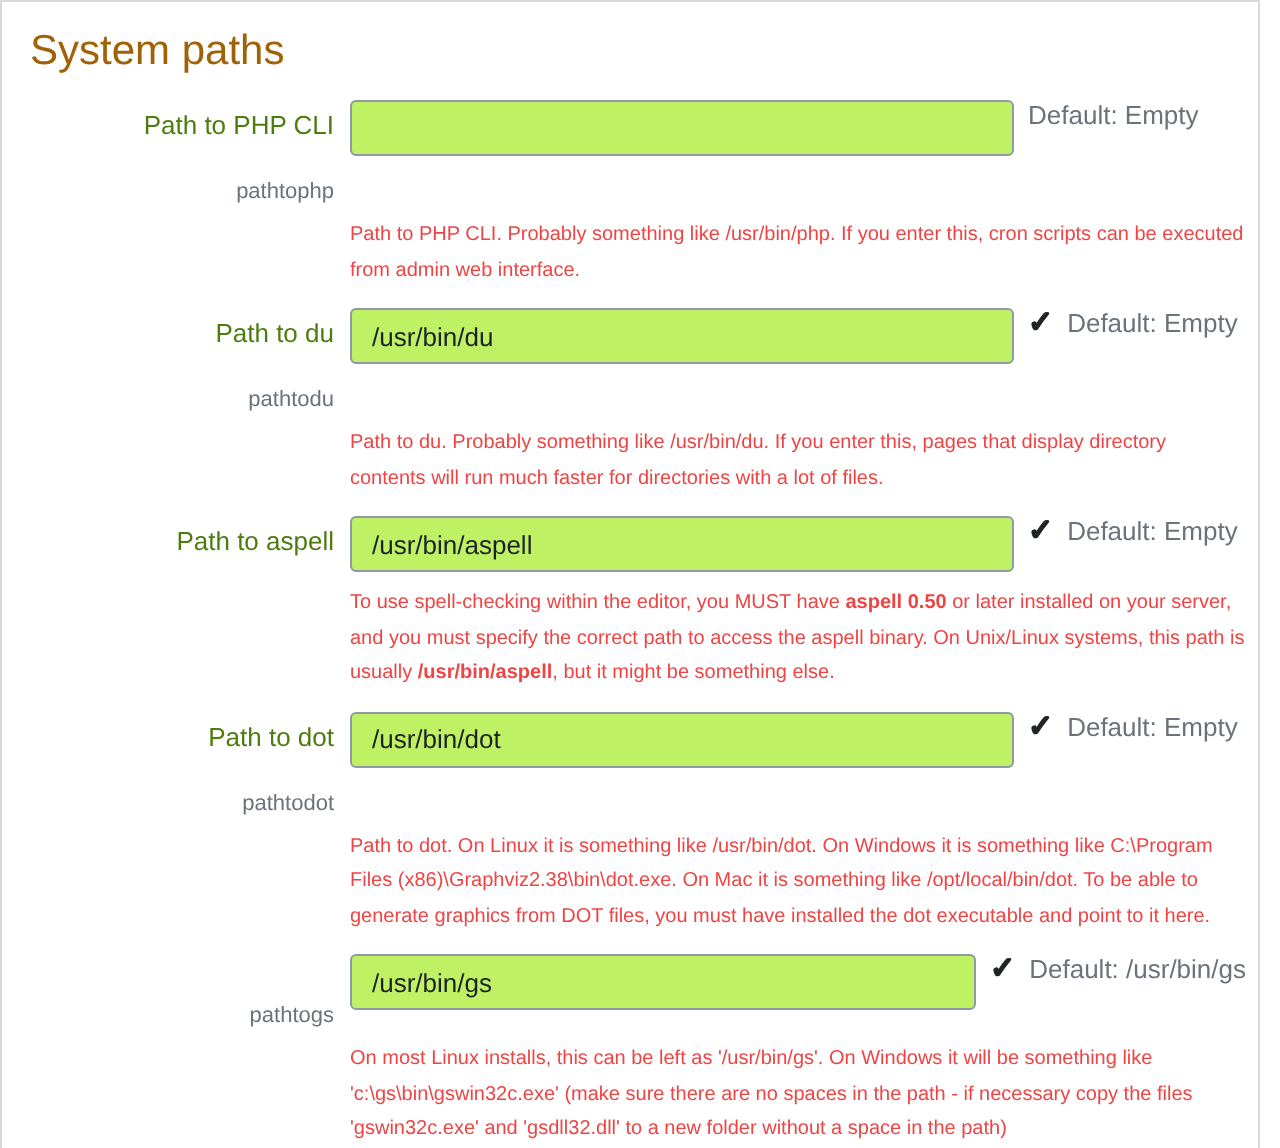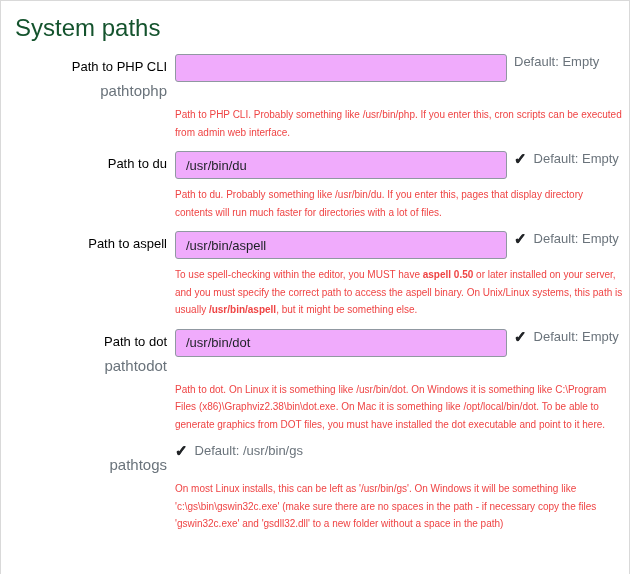--- a/index.html
+++ b/index.html
@@ -15,48 +15,48 @@
   .frame {
     width: 630px;
     min-height: 574px;
     border: 1px solid #d9d9d9;
     border-bottom: none;
     padding: 13px 0 0 14px;
     background: #ffffff;
   }
 
   .page-title {
-    font-size: 24px;
+    font-size: 21px;
     font-weight: 400;
     margin: 0 0 12px 0;
-    color: #14532d;
+    color: #a16207;
   }
 
   .form-row {
     display: grid;
     grid-template-columns: 152px 448px;
     column-gap: 8px;
   }
 
   .label-col { text-align: right; padding-top: 5px; }
-  .setting-label { display: block; font-size: 13px; color: #000000; line-height: 15px; text-align: right; }
-  .setting-name { font-size: 15px; color: #6a737b; margin-top: 8px; }
+  .setting-label { display: block; font-size: 13px; color: #4d7c0f; line-height: 15px; text-align: right; }
+  .setting-name { font-size: 11px; color: #6a737b; margin-top: 20px; }
 
   .control-col { display: flex; align-items: flex-start; gap: 7px; }
 
   .text-input {
     width: 332px;
     height: 28px;
     border: 1px solid #9098a1;
     border-radius: 3px;
     padding: 0 10px;
     font-size: 13px;
     font-family: inherit;
     color: #1d2125;
-    background: #f0abfc;
+    background: #bef264;
     outline: none;
   }
 
   .check {
     font-size: 15px;
     font-weight: 700;
     color: #222528;
     -webkit-text-stroke: 0.6px #222528;
     line-height: 1;
   }
@@ -97,20 +97,21 @@
     <div class="form-row">
       <div></div>
       <div class="desc"><span>Path to PHP CLI. Probably something like /usr/bin/php. If you enter this, cron scripts can be executed from admin web interface.</span></div>
     </div>
   </div>
 
   <div class="setting-block">
     <div class="form-row">
       <div class="label-col">
         <label class="setting-label">Path to du</label>
+        <div class="setting-name">pathtodu</div>
       </div>
       <div class="control-col">
         <input type="text" class="text-input" value="/usr/bin/du" style="">
         <span class="check">✓</span>
         <span class="default-label">Default: Empty</span>
       </div>
     </div>
     <div class="form-row">
       <div></div>
       <div class="desc"><span>Path to du. Probably something like /usr/bin/du. If you enter this, pages that display directory contents will run much faster for directories with a lot of files.</span></div>
@@ -151,20 +152,21 @@
       <div class="desc"><span>Path to dot. On Linux it is something like /usr/bin/dot. On Windows it is something like C:\Program Files (x86)\Graphviz2.38\bin\dot.exe. On Mac it is something like /opt/local/bin/dot. To be able to generate graphics from DOT files, you must have installed the dot executable and point to it here.</span></div>
     </div>
   </div>
 
   <div class="setting-block">
     <div class="form-row">
       <div class="label-col">
         <div class="setting-name">pathtogs</div>
       </div>
       <div class="control-col">
+        <input type="text" class="text-input" value="/usr/bin/gs" style="">
         <span class="check">✓</span>
         <span class="default-label">Default: /usr/bin/gs</span>
       </div>
     </div>
     <div class="form-row">
       <div></div>
       <div class="desc"><span>On most Linux installs, this can be left as '/usr/bin/gs'. On Windows it will be something like 'c:\gs\bin\gswin32c.exe' (make sure there are no spaces in the path - if necessary copy the files 'gswin32c.exe' and 'gsdll32.dll' to a new folder without a space in the path)</span></div>
     </div>
   </div>
 

